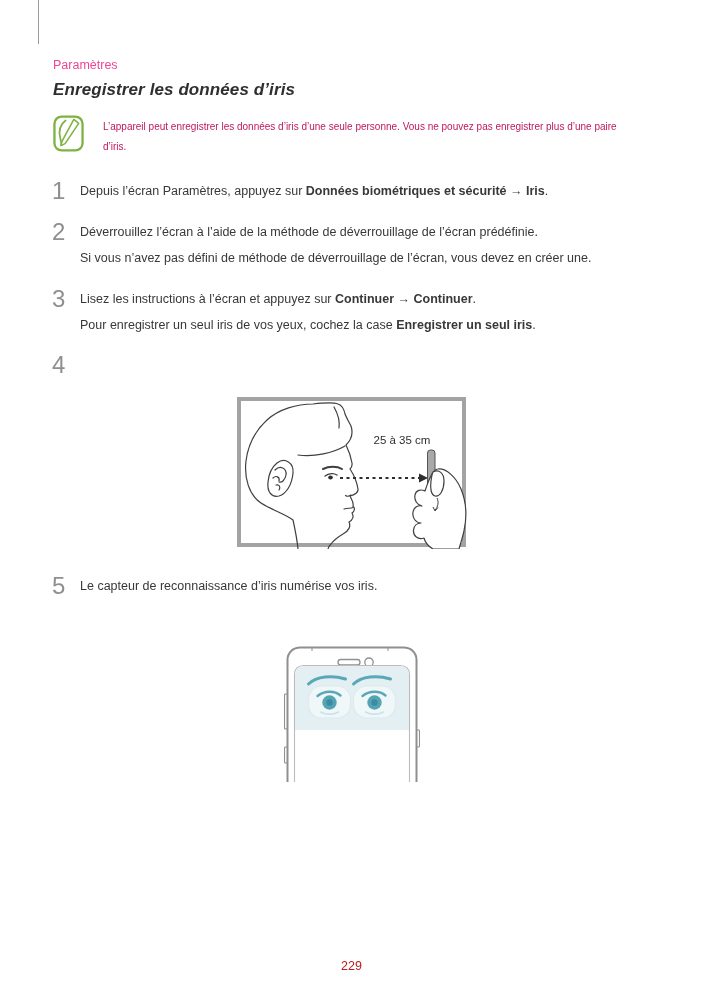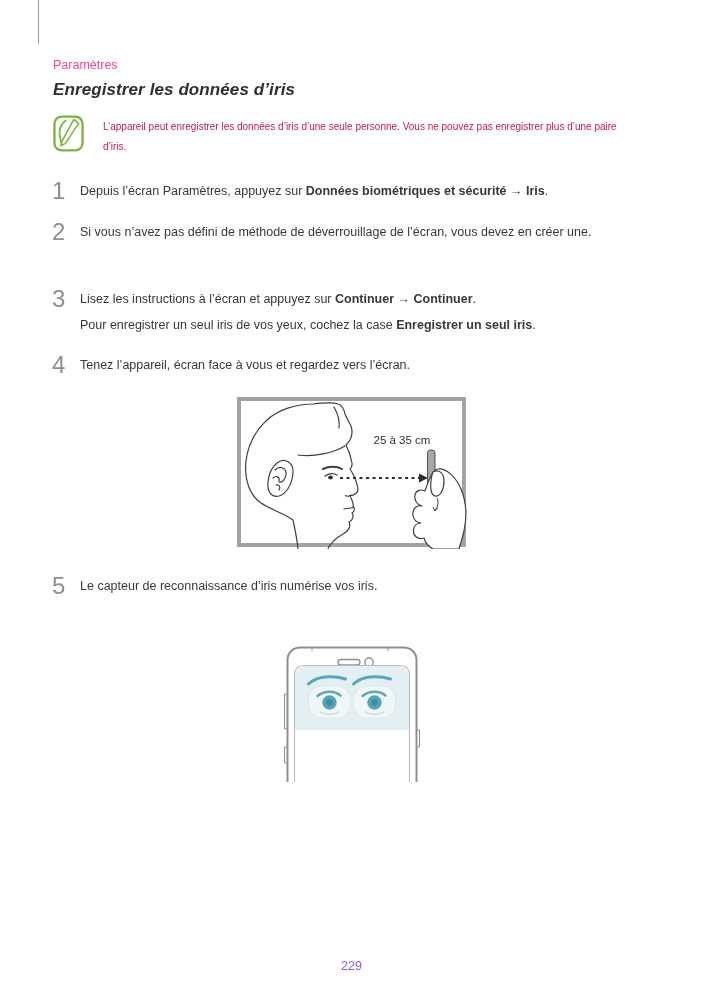--- a/index.html
+++ b/index.html
@@ -17,21 +17,21 @@
   .note-block{position:absolute;left:53px;top:114px;width:574px;}
   .note-icon{position:absolute;left:0;top:1px;width:31px;height:37px;}
   .note-text{position:absolute;left:50px;top:3px;width:524px;font-size:10px;line-height:20px;color:#be185d;}
   .step{position:absolute;left:80px;width:600px;font-size:12.5px;color:#383838;}
   .step-num{position:absolute;left:-28px;top:-6px;font-size:24px;font-weight:400;color:#8f8f8f;}
   .step-line{line-height:16px;margin-bottom:10px;white-space:nowrap;}
   .step-line .b{font-weight:bold;}
   .step1{top:183px;} .step2{top:224px;} .step3{top:291px;} .step4{top:357px;} .step5{top:578px;}
   .figure1{position:absolute;left:237px;top:397px;width:229px;height:150px;border:4px solid #a3a3a3;background:#fff;box-sizing:border-box;}
   .figure2{position:absolute;left:284px;top:644px;width:136px;height:138px;}
-  .page-number{position:absolute;left:0;top:959px;width:703px;text-align:center;font-size:12.5px;color:#8b5cf6;}
+  .page-number{position:absolute;left:0;top:959px;width:703px;text-align:center;font-size:12.5px;color:#b91c1c;}
   svg{display:block;}
 </style>
 </head>
 <body>
 
 <div class="page">
 
   <div class="header-rule"></div>
   <div class="header-label">Paramètres</div>
 
@@ -48,35 +48,33 @@
 
   <div class="step step1">
     <div class="step-num">1</div>
     <div class="step-lines">
         <div class="step-line"><span>Depuis l’écran Paramètres, appuyez sur </span><span class="b">Données biométriques et sécurité</span><span> → </span><span class="b">Iris</span><span>.</span></div>
       </div>
   </div>
   <div class="step step2">
     <div class="step-num">2</div>
     <div class="step-lines">
+        <div class="step-line"><span>Déverrouillez l’écran à l’aide de la méthode de déverrouillage de l’écran prédéfinie.</span></div>
         <div class="step-line"><span>Si vous n’avez pas défini de méthode de déverrouillage de l’écran, vous devez en créer une.</span></div>
       </div>
   </div>
   <div class="step step3">
     <div class="step-num">3</div>
     <div class="step-lines">
         <div class="step-line"><span>Lisez les instructions à l’écran et appuyez sur </span><span class="b">Continuer</span><span> → </span><span class="b">Continuer</span><span>.</span></div>
         <div class="step-line"><span>Pour enregistrer un seul iris de vos yeux, cochez la case </span><span class="b">Enregistrer un seul iris</span><span>.</span></div>
       </div>
   </div>
   <div class="step step4">
     <div class="step-num">4</div>
-    <div class="step-lines">
-        <div class="step-line"><span>Tenez l’appareil, écran face à vous et regardez vers l’écran.</span></div>
-      </div>
   </div>
   <div class="step step5">
     <div class="step-num">5</div>
     <div class="step-lines">
         <div class="step-line"><span>Le capteur de reconnaissance d’iris numérise vos iris.</span></div>
       </div>
   </div>
 
   <div class="figure1">
     <svg width="227" height="148" viewBox="0 0 227 148">

